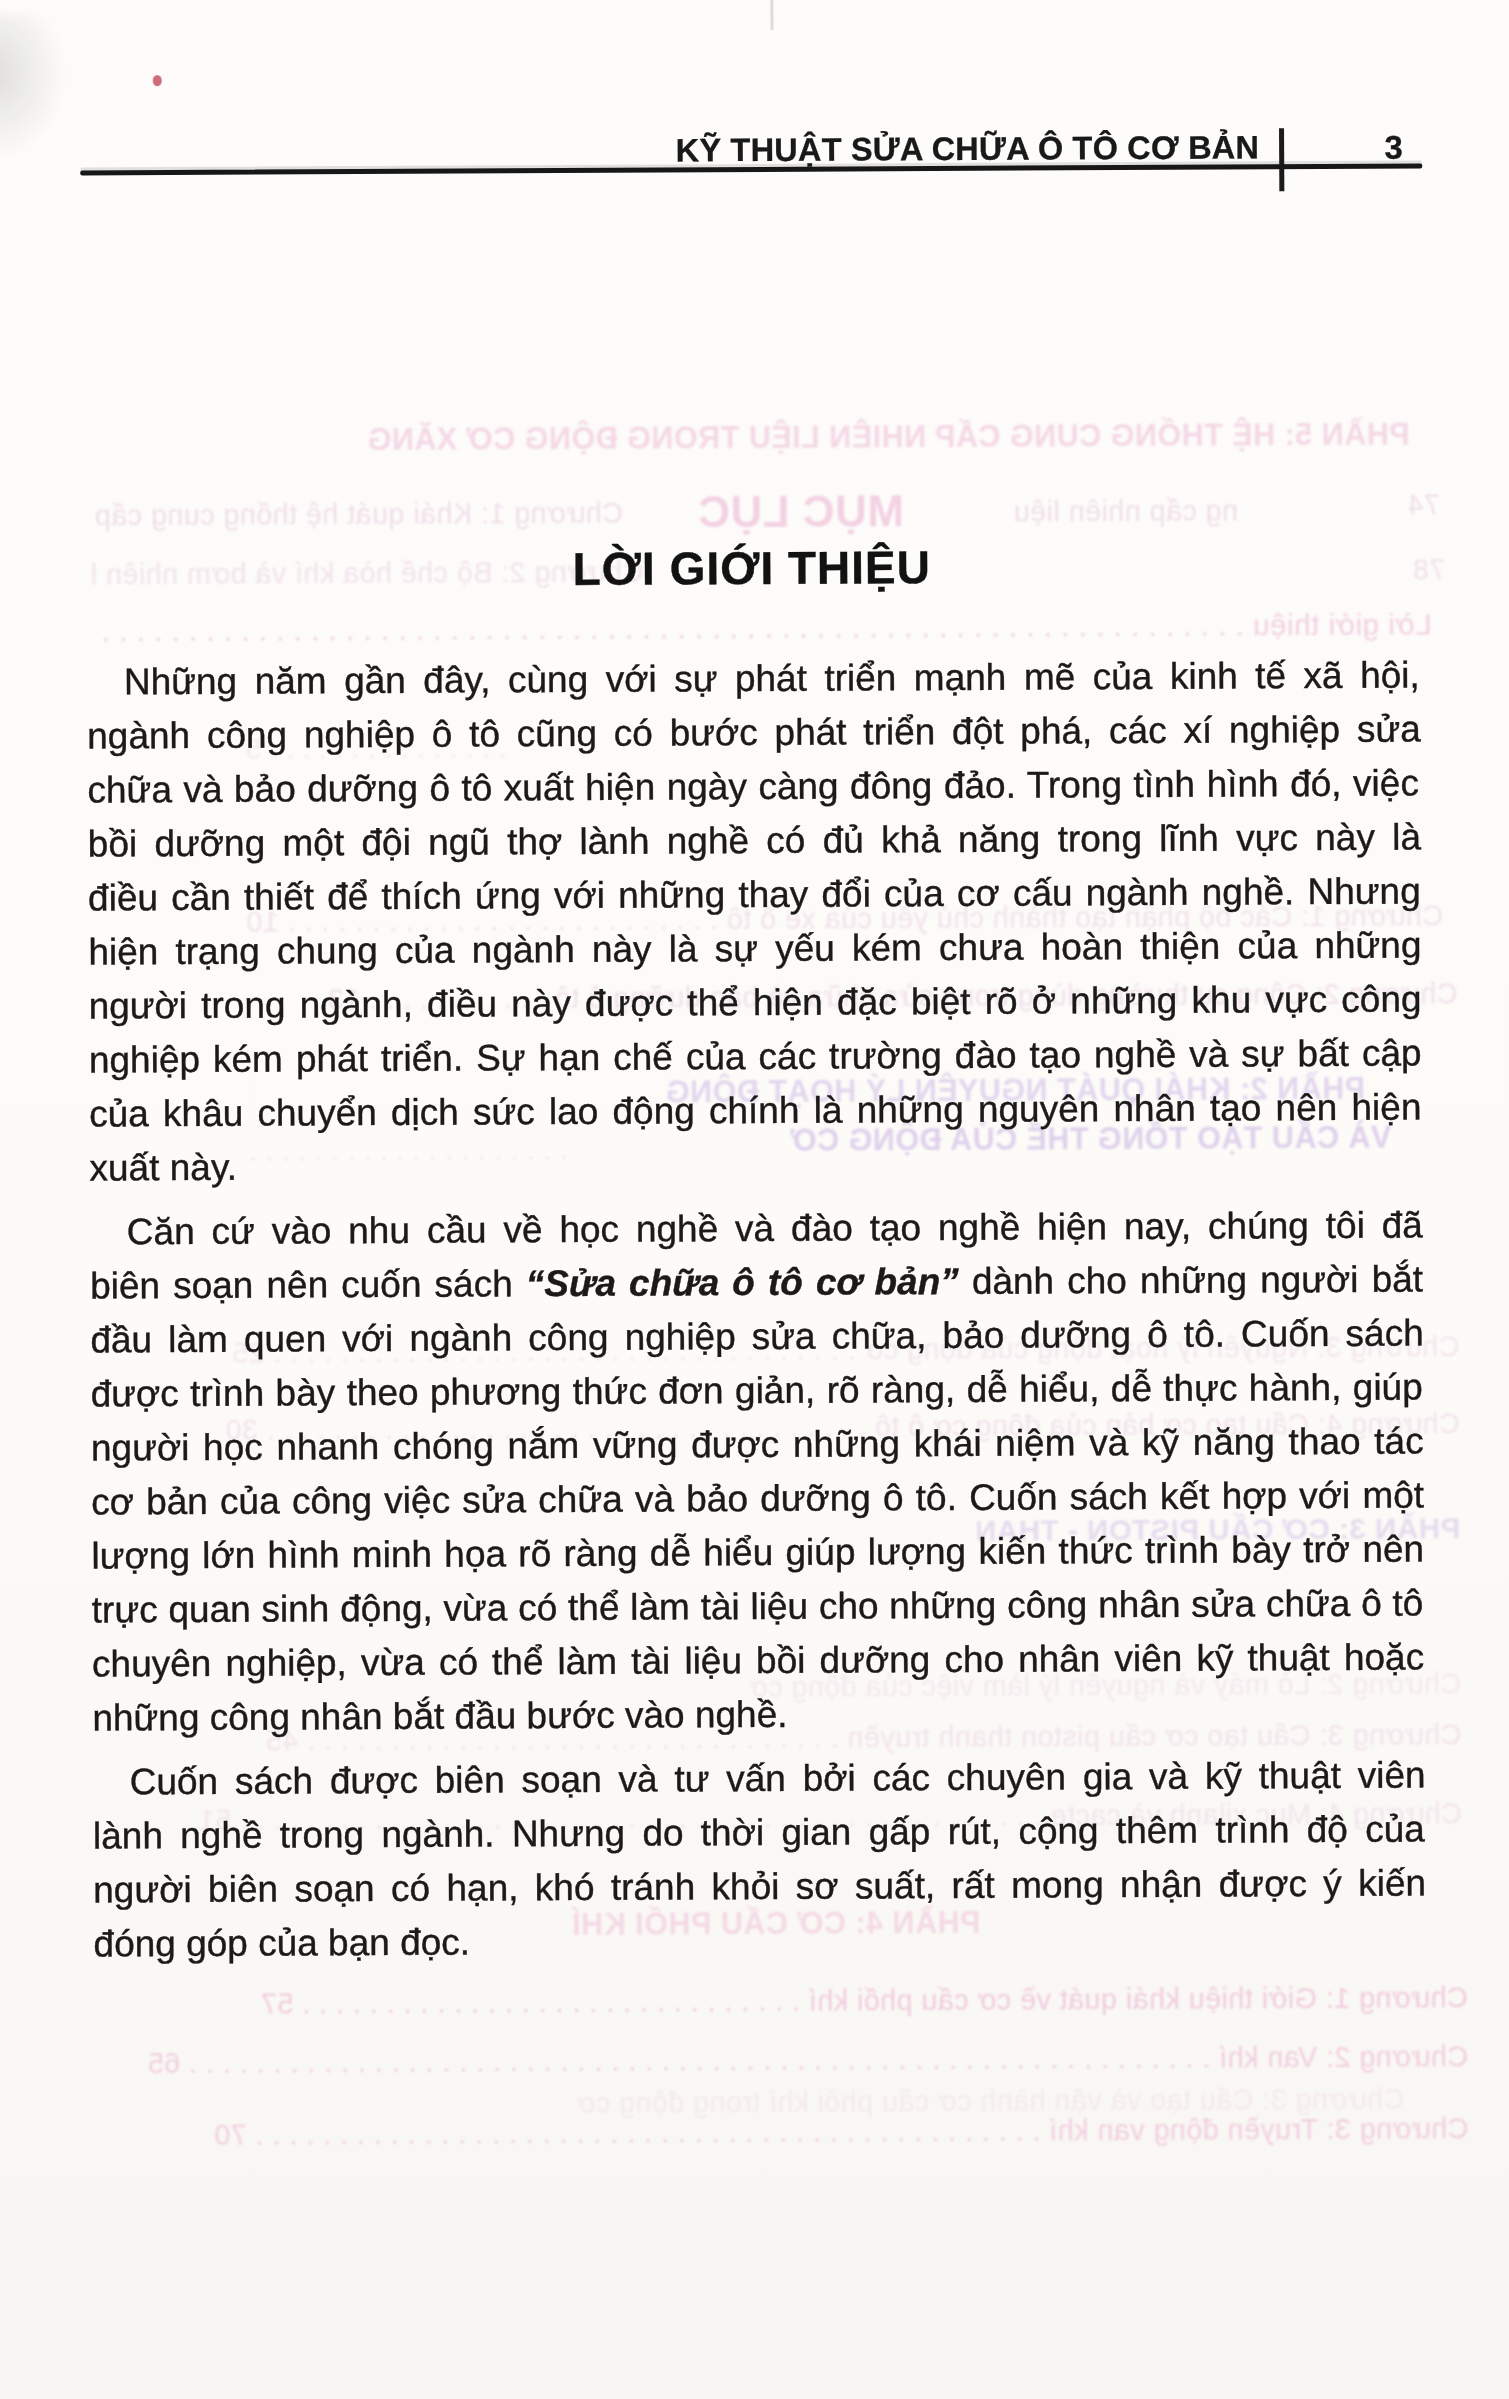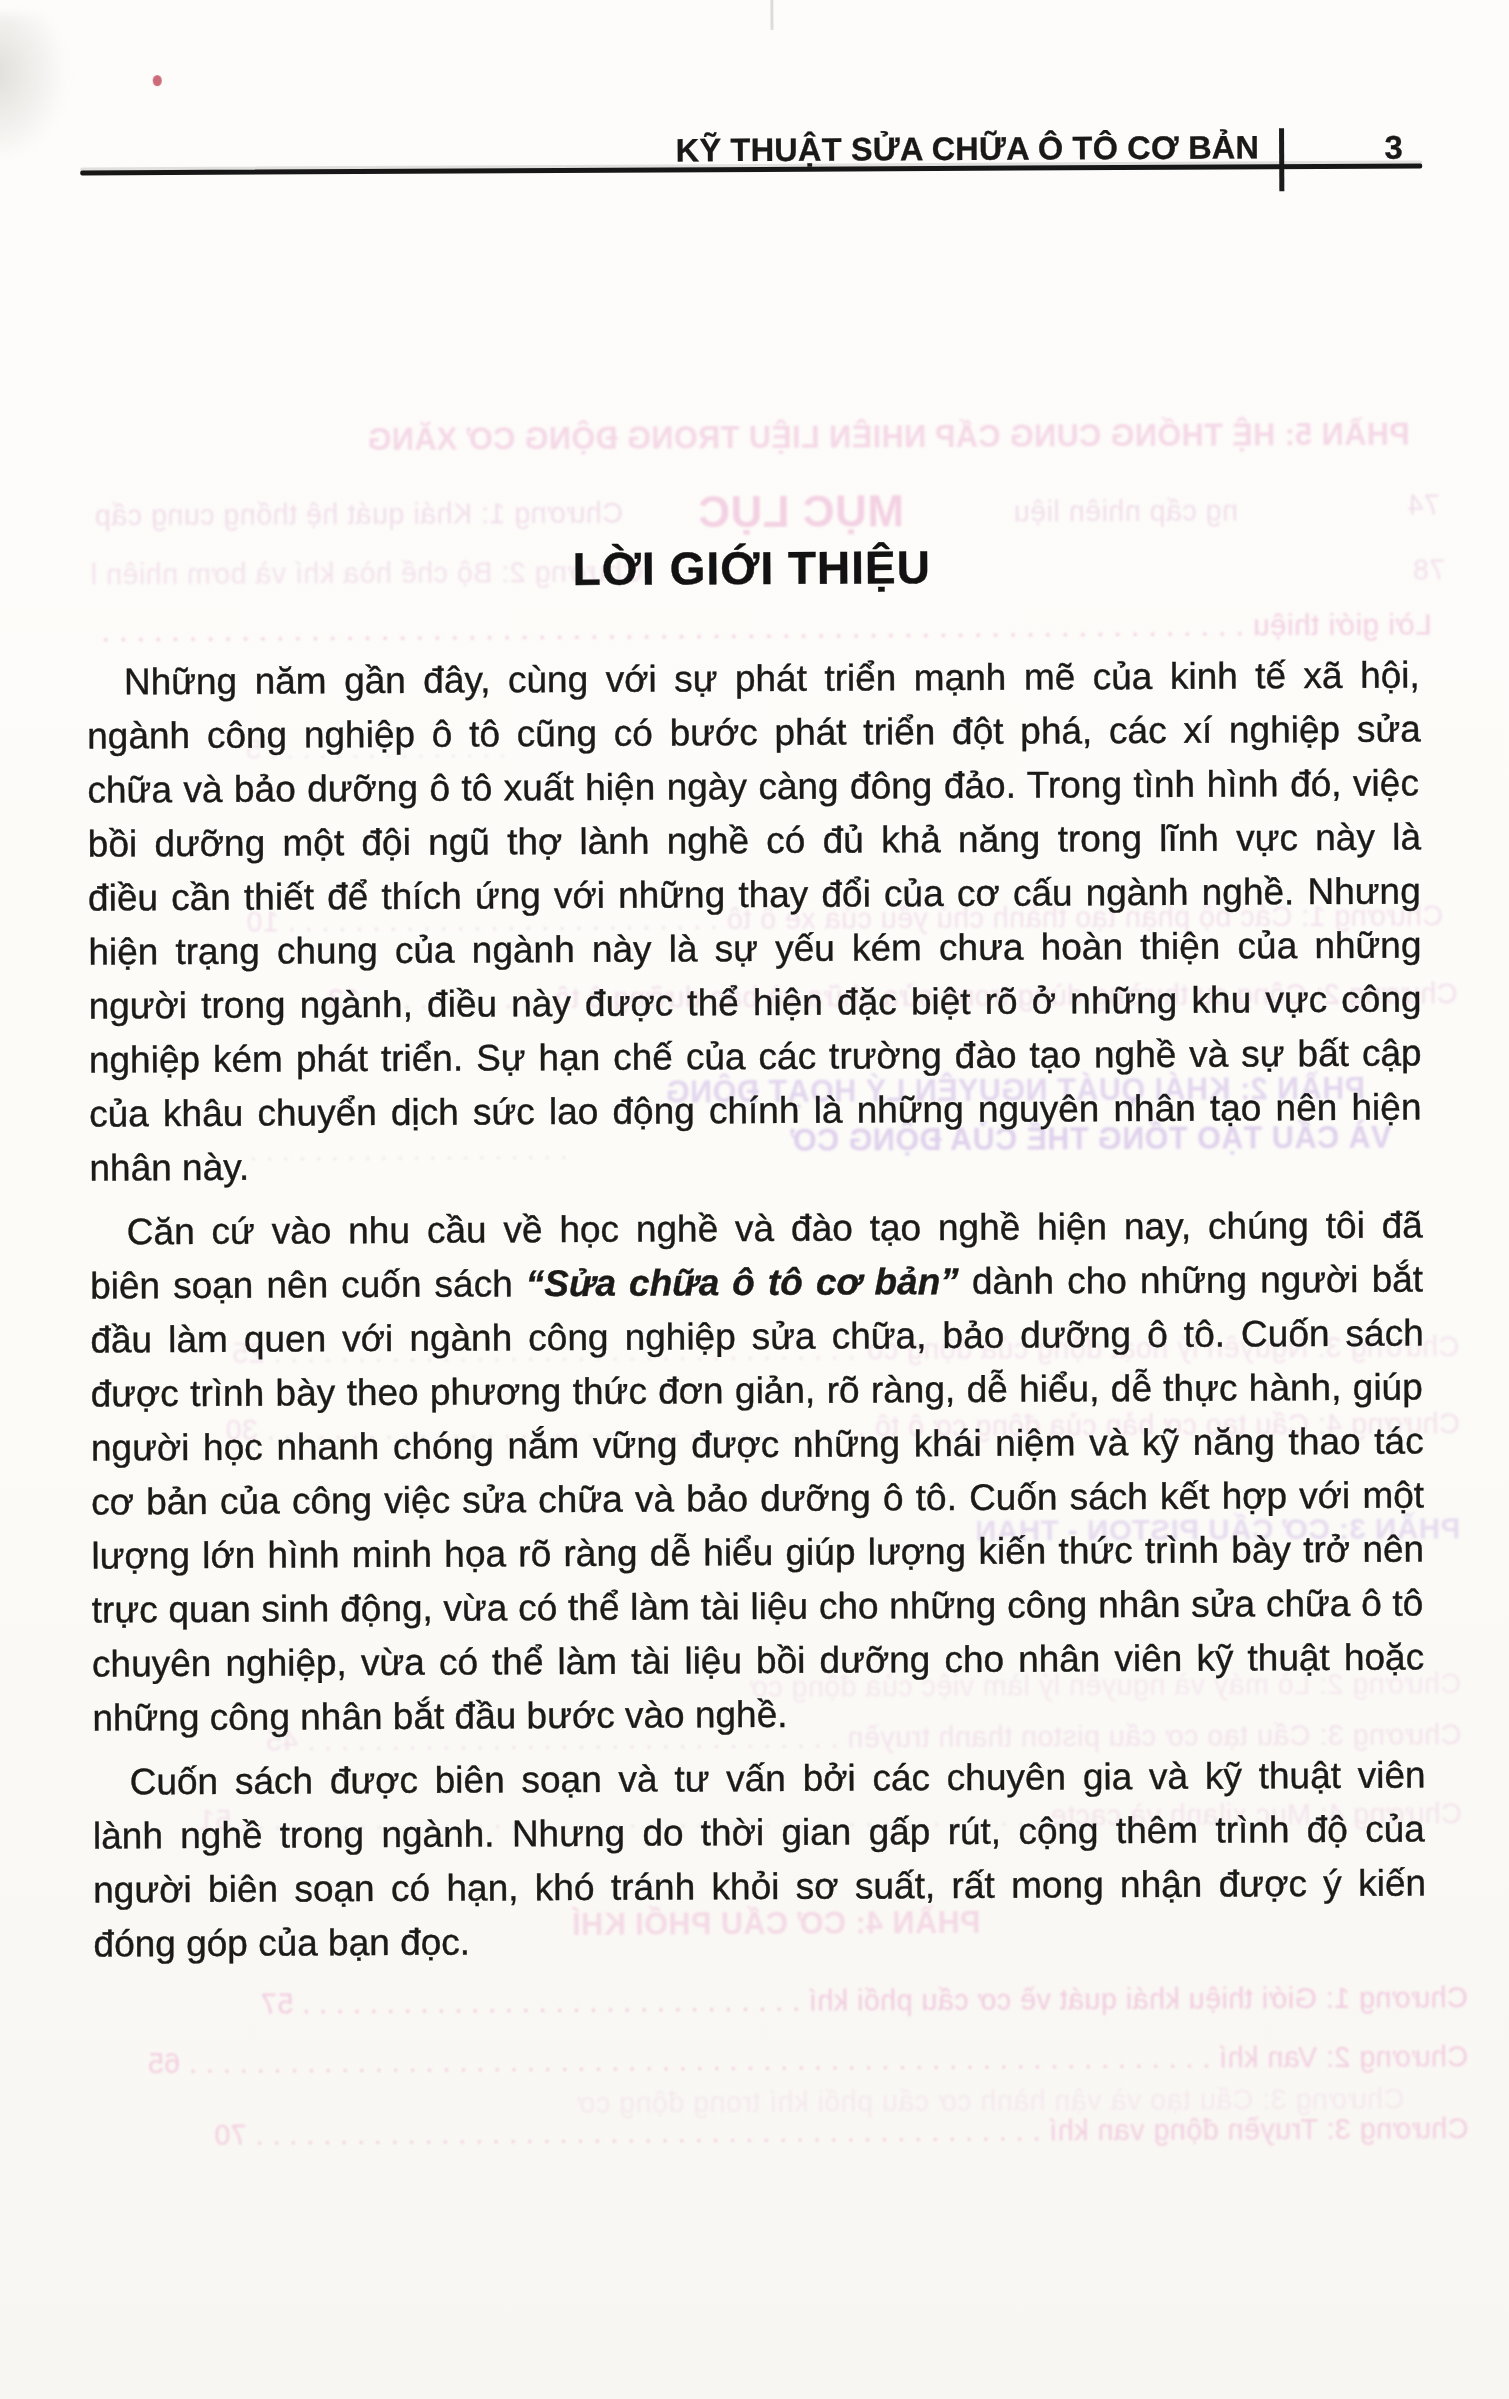--- a/index.html
+++ b/index.html
@@ -137,21 +137,21 @@
         <div class="para">
           <div class="line first" style="word-spacing: 7.2px;"><span>Những năm gần đây, cùng với sự phát triển mạnh mẽ của kinh tế xã hội,</span></div>
           <div class="line" style="word-spacing: 6.5px;"><span>ngành công nghiệp ô tô cũng có bước phát triển đột phá, các xí nghiệp sửa</span></div>
           <div class="line" style="word-spacing: 1.2px;"><span>chữa và bảo dưỡng ô tô xuất hiện ngày càng đông đảo. Trong tình hình đó, việc</span></div>
           <div class="line" style="word-spacing: 7px;"><span>bồi dưỡng một đội ngũ thợ lành nghề có đủ khả năng trong lĩnh vực này là</span></div>
           <div class="line" style="word-spacing: 2.9px;"><span>điều cần thiết để thích ứng với những thay đổi của cơ cấu ngành nghề. Nhưng</span></div>
           <div class="line" style="word-spacing: 6.9px;"><span>hiện trạng chung của ngành này là sự yếu kém chưa hoàn thiện của những</span></div>
           <div class="line" style="word-spacing: 3.9px;"><span>người trong ngành, điều này được thể hiện đặc biệt rõ ở những khu vực công</span></div>
           <div class="line" style="word-spacing: 2.7px;"><span>nghiệp kém phát triển. Sự hạn chế của các trường đào tạo nghề và sự bất cập</span></div>
           <div class="line" style="word-spacing: 3.9px;"><span>của khâu chuyển dịch sức lao động chính là những nguyên nhân tạo nên hiện</span></div>
-          <div class="line last"><span>nhân này.</span></div>
+          <div class="line last"><span>xuất này.</span></div>
         </div>
         <div class="para">
           <div class="line first" style="word-spacing: 6.6px;"><span>Căn cứ vào nhu cầu về học nghề và đào tạo nghề hiện nay, chúng tôi đã</span></div>
           <div class="line" style="word-spacing: 2.8px;"><span>biên soạn nên cuốn sách <span class="bi">“Sửa chữa ô tô cơ bản”</span> dành cho những người bắt</span></div>
           <div class="line" style="word-spacing: 5.8px;"><span>đầu làm quen với ngành công nghiệp sửa chữa, bảo dưỡng ô tô. Cuốn sách</span></div>
           <div class="line" style="word-spacing: 1.1px;"><span>được trình bày theo phương thức đơn giản, rõ ràng, dễ hiểu, dễ thực hành, giúp</span></div>
           <div class="line" style="word-spacing: 3.4px;"><span>người học nhanh chóng nắm vững được những khái niệm và kỹ năng thao tác</span></div>
           <div class="line" style="word-spacing: 1.9px;"><span>cơ bản của công việc sửa chữa và bảo dưỡng ô tô. Cuốn sách kết hợp với một</span></div>
           <div class="line" style="word-spacing: 2px;"><span>lượng lớn hình minh họa rõ ràng dễ hiểu giúp lượng kiến thức trình bày trở nên</span></div>
           <div class="line" style="word-spacing: 0.5px;"><span>trực quan sinh động, vừa có thể làm tài liệu cho những công nhân sửa chữa ô tô</span></div>

